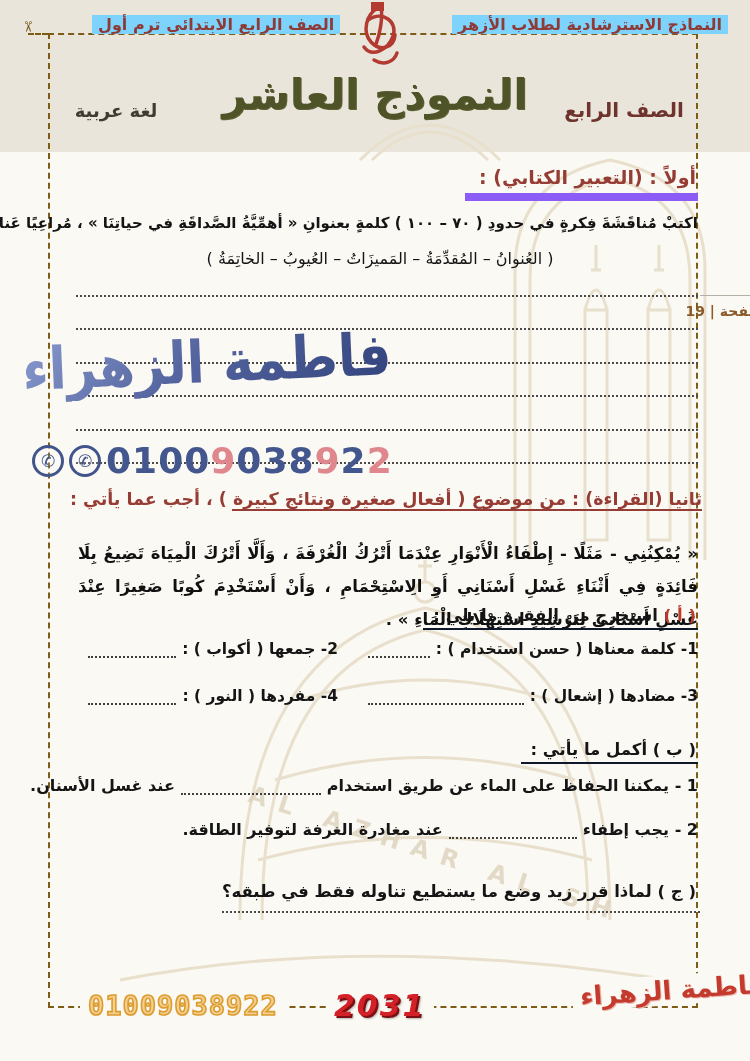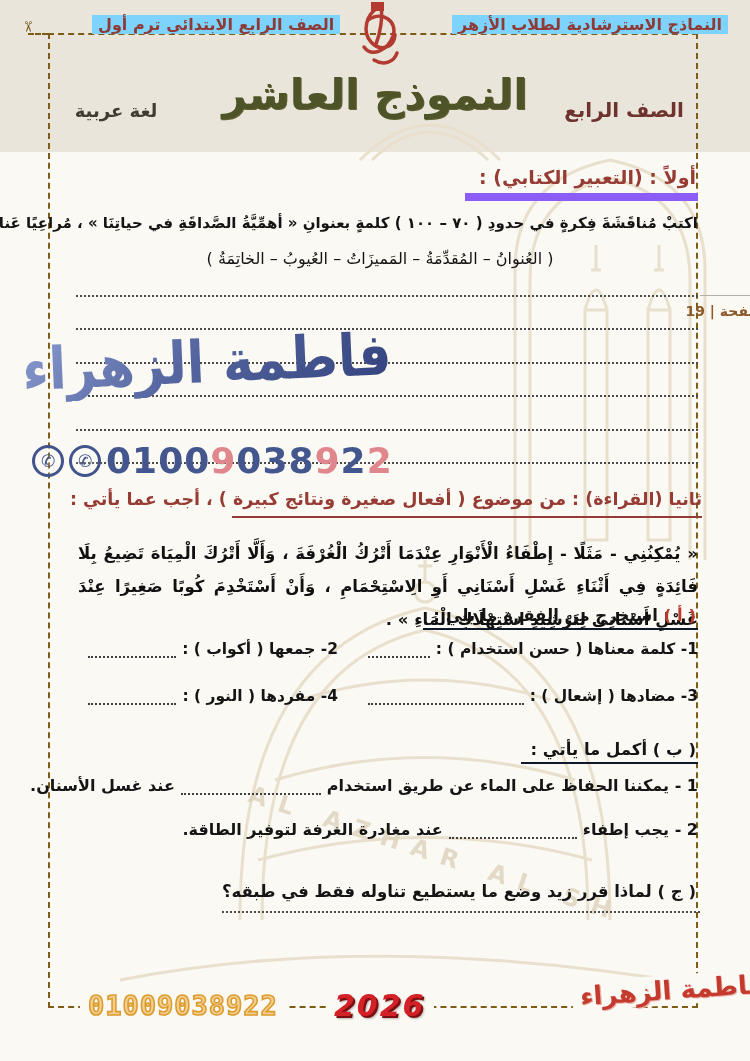--- a/index.html
+++ b/index.html
@@ -73,21 +73,21 @@
   .wm-digits .blue { color:#44568e; }
   .wm-digits .pink { color:#e0868d; }
 
   .pagenum-rule { position:absolute; left:700px; top:295px; width:50px; border-top:1.5px solid #b4afa5; z-index:5; }
   .pagenum { position:absolute; left:702px; top:303px; width:60px; z-index:5; white-space:nowrap;
              color:#8a5a28; font-weight:bold; font-size:14px; direction:rtl; }
 
   .s2-head {
     position:absolute; right:48px; top:489px; width:470px; z-index:5; text-align:right;
     color:#963c34; font-weight:bold; font-size:17.5px; white-space:nowrap;
-    border-bottom:2px solid #963c34; padding-bottom:7px;
+    border-bottom:2px solid #963c34; 
   }
   .passage {
     position:absolute; right:52px; top:537px; width:620px; z-index:5;
     color:#111; font-weight:bold; font-size:16.5px; line-height:2.0;
     text-align:justify; text-align-last:right;
   }
   .part-head {
     position:absolute; right:52px; z-index:5; display:inline-block; white-space:nowrap;
     color:#151515; font-weight:bold; font-size:16.5px;
     border-bottom:2px solid #0f172a; padding:0 2px 3px 10px;
@@ -229,16 +229,16 @@
   <div class="pb-item pb-2">
     <span>2 - يجب إطفاء</span>
     <span class="dots-fix"></span>
     <span>عند مغادرة الغرفة لتوفير الطاقة.</span>
   </div>
 
   <div class="part-head pc-head">( ج ) لماذا قرر زيد وضع ما يستطيع تناوله فقط في طبقه؟</div>
   <div class="pc-line"></div>
 
   <div class="foot foot-phone">01009038922</div>
-  <div class="foot foot-year">2026</div>
+  <div class="foot foot-year">2031</div>
   <div class="foot foot-brand">فاطمة الزهراء</div>
 
 </div>
 
 </body></html>

